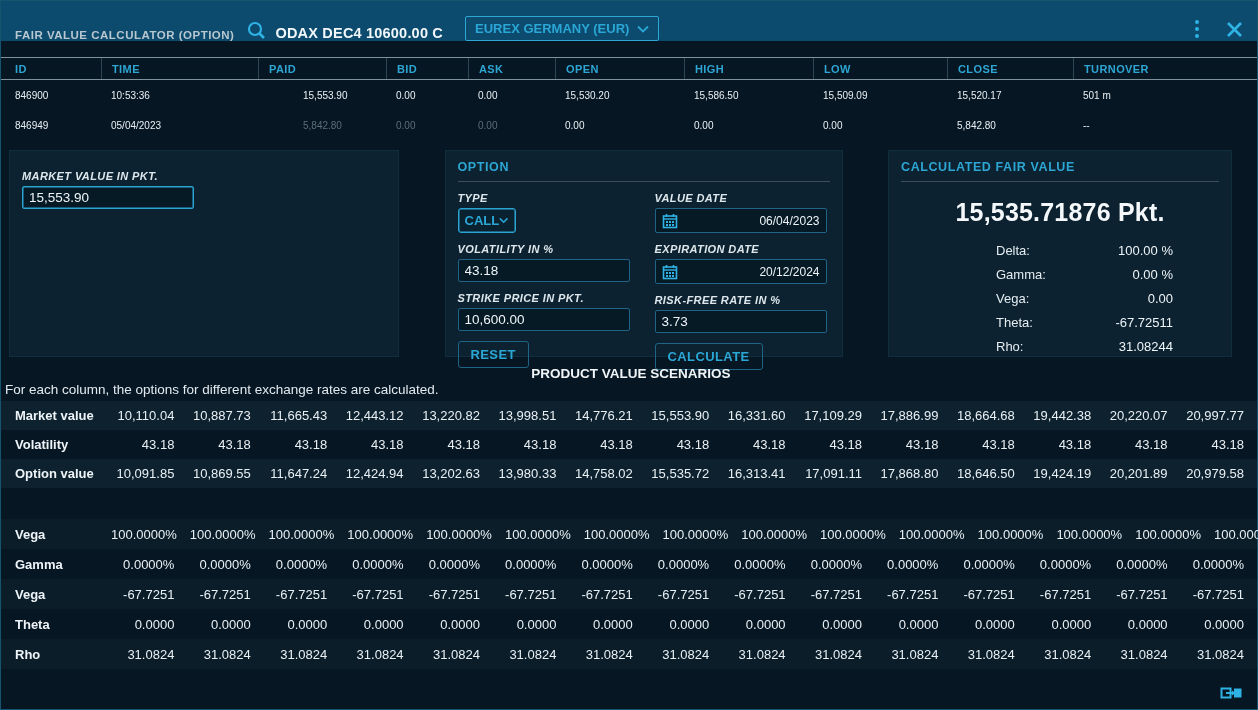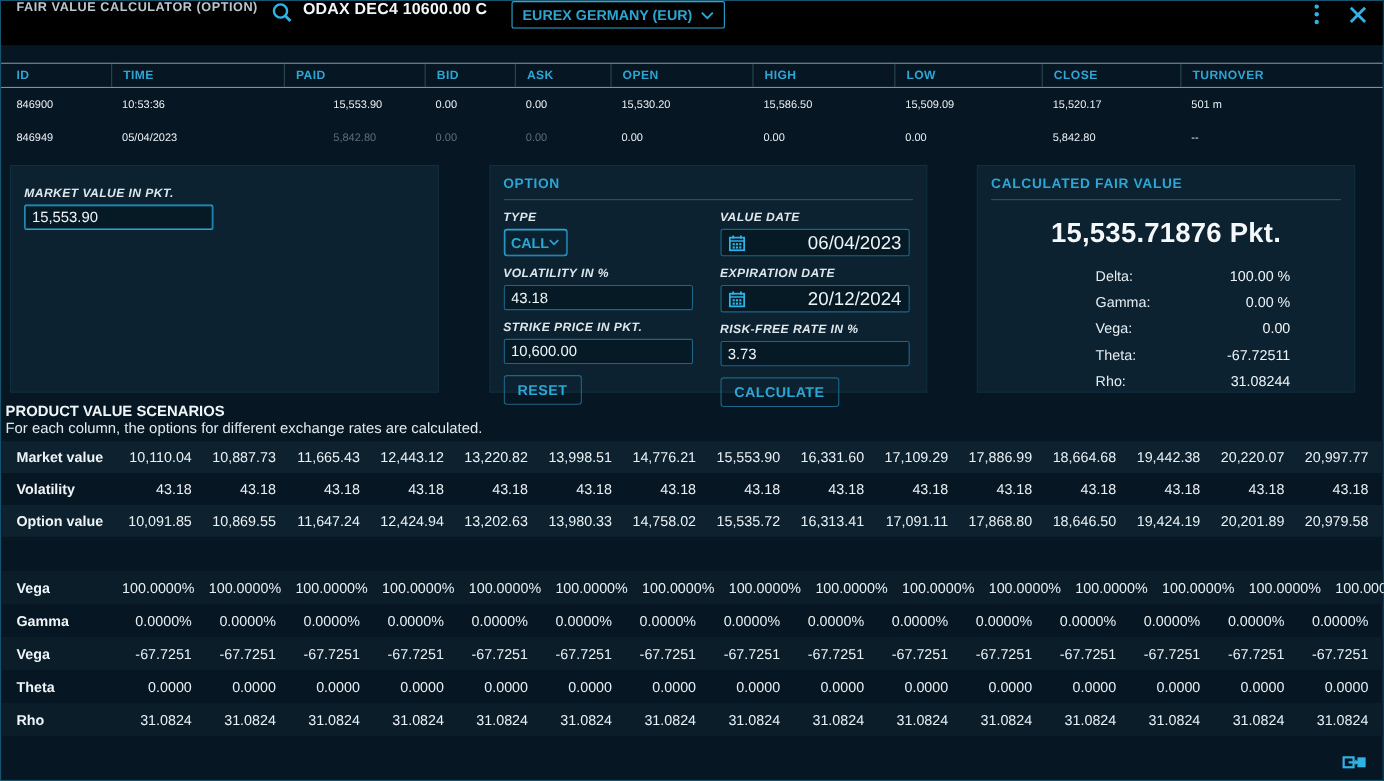--- a/index.html
+++ b/index.html
@@ -13,23 +13,23 @@
   .window {
     position:relative;
     width:1258px; height:710px;
     background:#071623;
     border:1px solid #15536e;
   }
 
   
   .topbar {
     height:40px;
-    display:flex; align-items:flex-start;
+    display:flex; align-items:flex-end;
     padding:0 14px;
-    background:#000000;
+    background:#0c4a6e;
   }
   .topbar-title {
     font-size:11.5px; font-weight:bold; letter-spacing:.5px;
     color:#b9c7cf;
   }
   .search-btn { margin-left:12px; display:flex; align-items:center; cursor:pointer; }
   .instrument {
     margin-left:8px;
     font-size:14.5px; font-weight:bold; color:#f2f7fa;
     letter-spacing:.2px;
@@ -126,21 +126,21 @@
   }
   .date-field {
     width:172px; height:25px;
     border:1px solid #1f6486; border-radius:2px;
     background:#061a26;
     display:flex; align-items:center;
     padding:0 6px;
     cursor:pointer;
   }
   .date-field .date-value {
-    margin-left:auto; color:#eef4f7; font-size:17px;
+    margin-left:auto; color:#eef4f7; font-size:12px;
   }
   .btn {
     background:transparent;
     border:1px solid #1f6486; border-radius:3px;
     color:#2ba7d6; font-size:13px; font-weight:bold; letter-spacing:.4px;
     font-family:"Liberation Sans", sans-serif;
     padding:5px 12px;
     cursor:pointer;
   }
   .btn-row { margin-top:2px; }
@@ -151,21 +151,21 @@
     font-size:25px; font-weight:600; color:#f4f8fa;
     margin-top:6px; letter-spacing:.2px;
   }
   .fv-greeks { width:177px; margin-left:95px; margin-top:16px; }
   .fv-row { display:flex; justify-content:space-between; height:24px; font-size:13px; }
   .fv-row .g-label { color:#e6edf1; }
   .fv-row .g-value { color:#eef4f7; }
 
   
   .scenarios { margin-top:9px; }
-  .sc-title { font-size:13.5px; font-weight:bold; padding-left:4px; color:#f0f5f8; }
+  .sc-title { font-size:13.5px; font-weight:bold; padding-left:4px; color:#f0f5f8;text-align:center; }
   .sc-sub { font-size:13.5px; padding-left:4px; color:#e2eaef; margin-top:1px; margin-bottom:4px; }
   .sc-row {
     display:grid;
     grid-template-columns:110px repeat(15, 1fr);
     height:29px; align-items:center;
   }
   .sc-row.stripe { background:#0d212f; }
   .sc-row.stripe2 { background:#0a1d29; }
   .sc-label { font-size:13px; font-weight:bold; color:#eef4f7; padding-left:14px; white-space:nowrap; }
   .sc-cell { font-size:13px; color:#e9f0f4; text-align:right; padding-right:13px; white-space:nowrap; }

